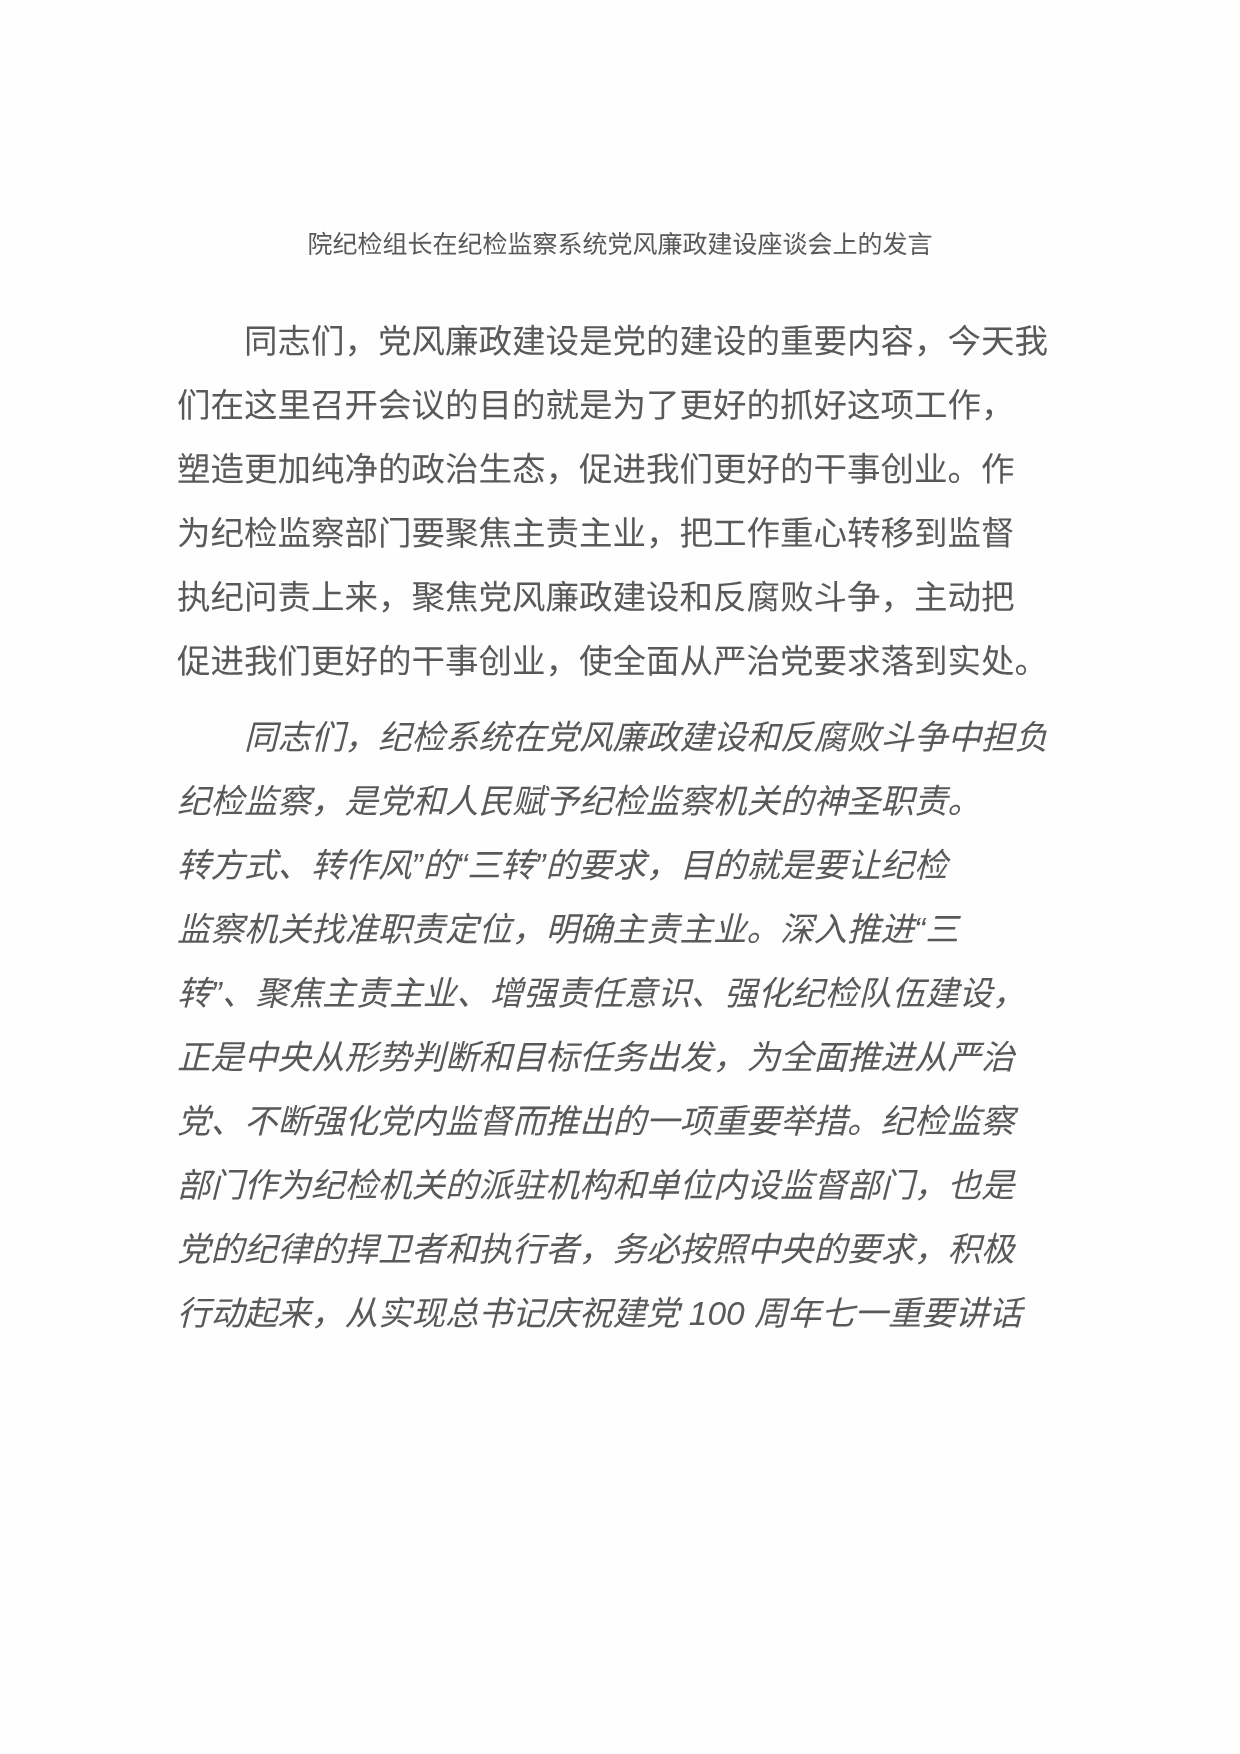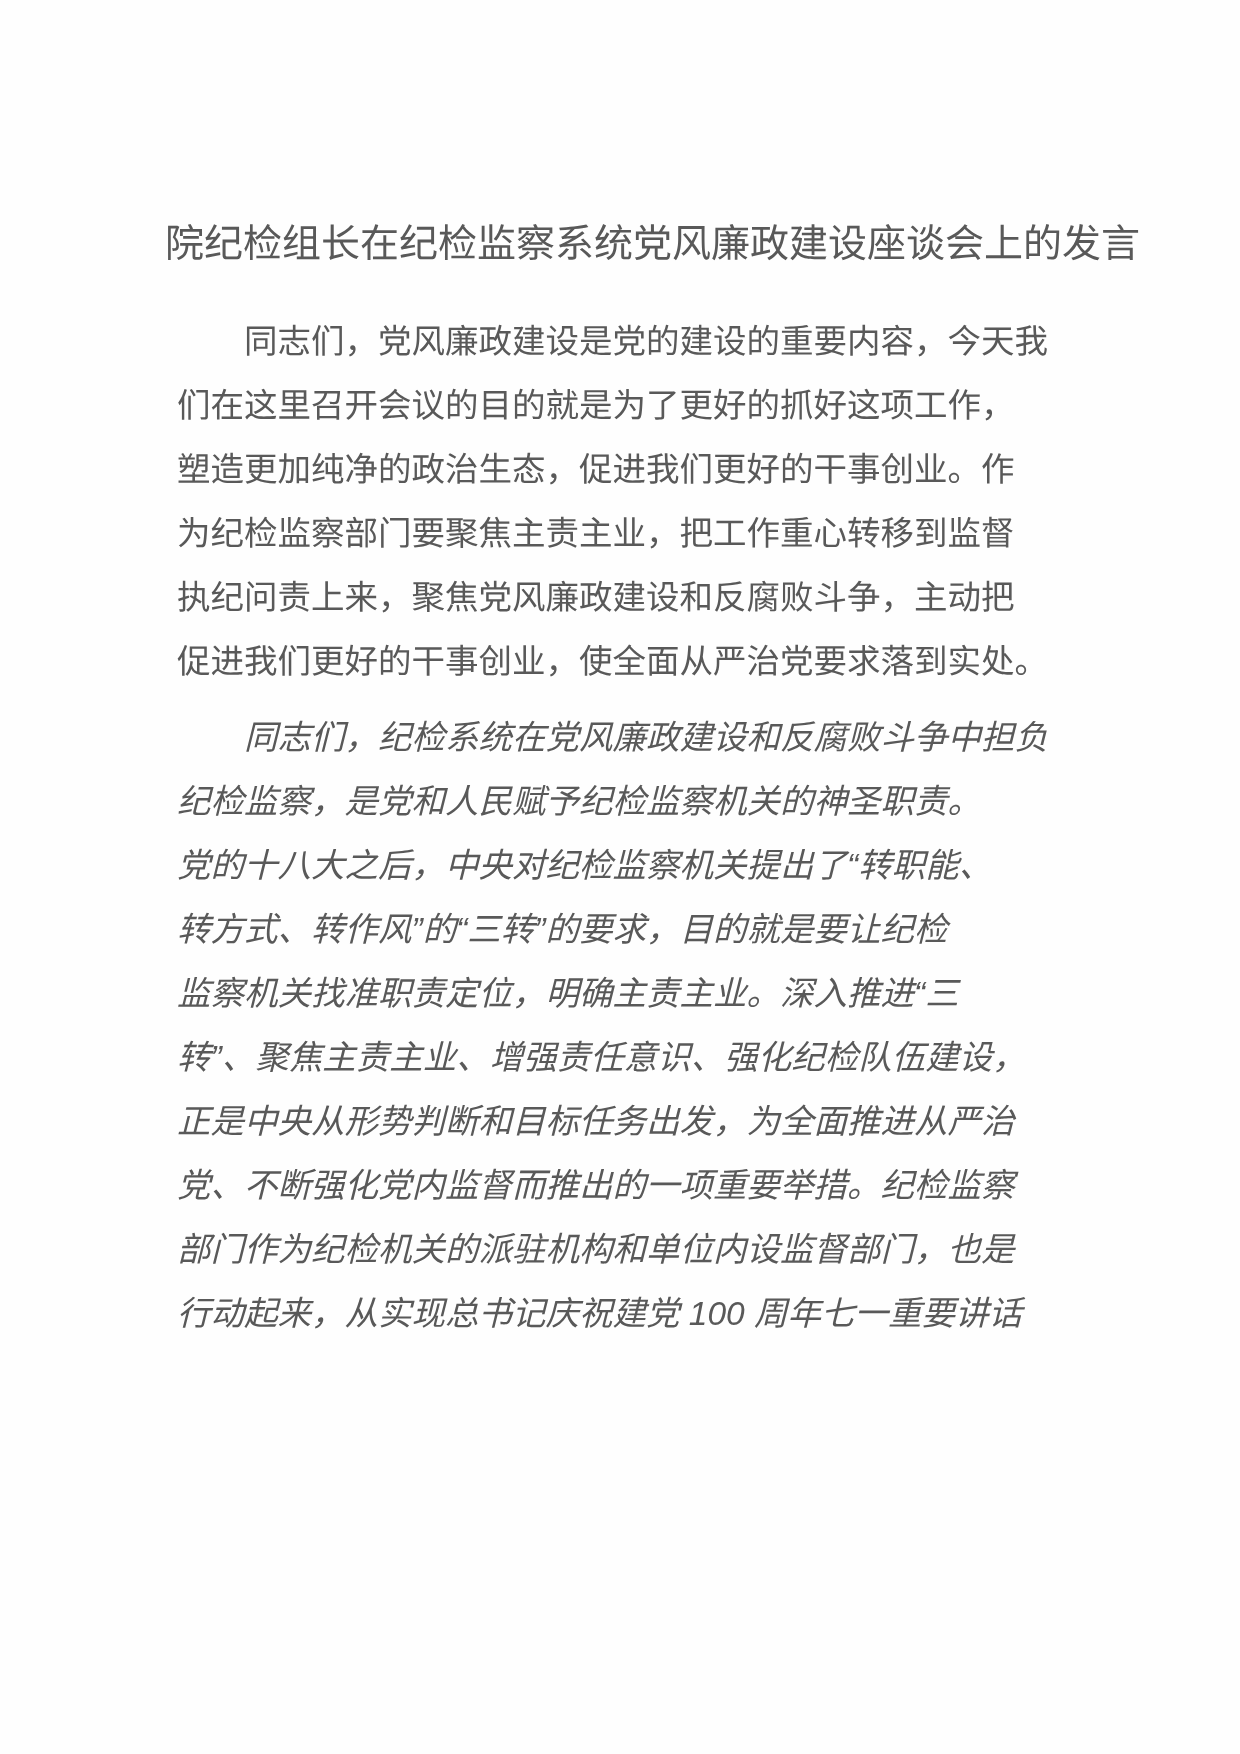--- a/index.html
+++ b/index.html
@@ -19,21 +19,21 @@
     overflow:hidden;
   }
   .page{
     box-sizing:border-box;
     width:1240px;
     height:1754px;
     padding:0 165px;
   }
   .doc-title{
     margin:220px 0 0 0;
-    font-size:39px;
+    font-size:25px;
     font-weight:normal;
     line-height:48px;
     text-align:center;
     white-space:nowrap;
   }
   .doc-body{
     margin-top:42px;
   }
   .paragraph{
     margin:12px;
@@ -59,23 +59,23 @@
         <div class="text-line">　　同志们，党风廉政建设是党的建设的重要内容，今天我</div>
         <div class="text-line">们在这里召开会议的目的就是为了更好的抓好这项工作，</div>
         <div class="text-line">塑造更加纯净的政治生态，促进我们更好的干事创业。作</div>
         <div class="text-line">为纪检监察部门要聚焦主责主业，把工作重心转移到监督</div>
         <div class="text-line">执纪问责上来，聚焦党风廉政建设和反腐败斗争，主动把</div>
         <div class="text-line">促进我们更好的干事创业，使全面从严治党要求落到实处。</div>
       </div>
       <div class="paragraph">
         <div class="text-line">　　同志们，纪检系统在党风廉政建设和反腐败斗争中担负</div>
         <div class="text-line">纪检监察，是党和人民赋予纪检监察机关的神圣职责。</div>
-        <div class="text-line">党的十八大之后，中央对纪检监察机关提出了“转职能、</div>
         <div class="text-line">转方式、转作风”的“三转”的要求，目的就是要让纪检</div>
         <div class="text-line">监察机关找准职责定位，明确主责主业。深入推进“三</div>
         <div class="text-line">转”、聚焦主责主业、增强责任意识、强化纪检队伍建设，</div>
         <div class="text-line">正是中央从形势判断和目标任务出发，为全面推进从严治</div>
         <div class="text-line">党、不断强化党内监督而推出的一项重要举措。纪检监察</div>
         <div class="text-line">部门作为纪检机关的派驻机构和单位内设监督部门，也是</div>
+        <div class="text-line">党的纪律的捍卫者和执行者，务必按照中央的要求，积极</div>
         <div class="text-line">行动起来，从实现总书记庆祝建党 100 周年七一重要讲话</div>
       </div>
     </div>
 </div>
 
 </body></html>

